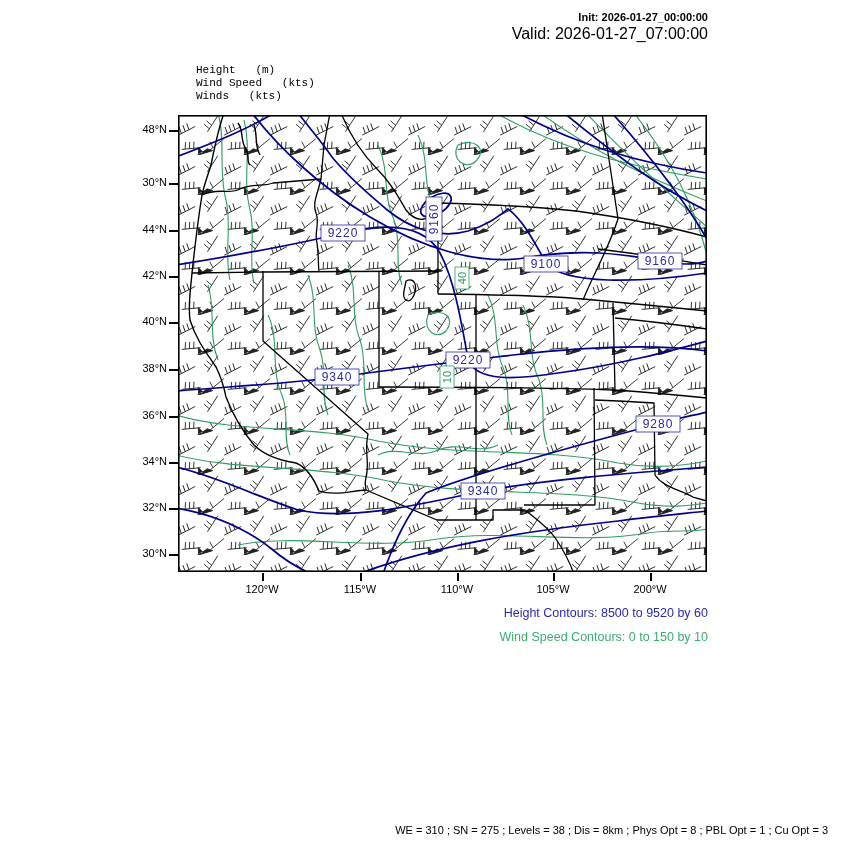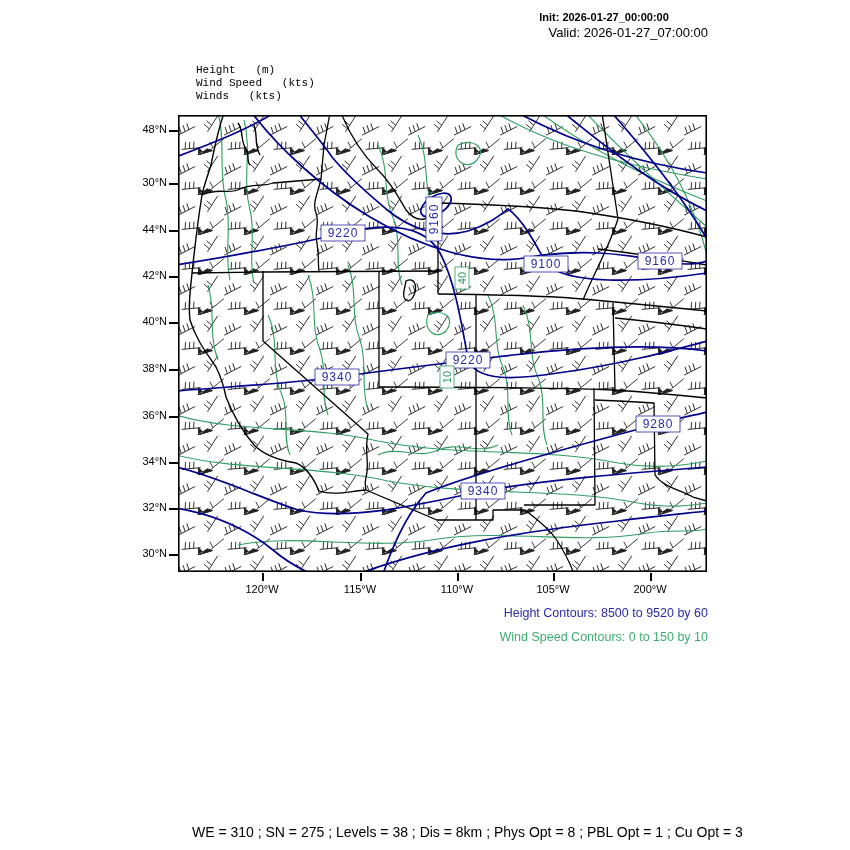--- a/index.html
+++ b/index.html
@@ -1,31 +1,31 @@
 <!DOCTYPE html>
 <html><head>
 <meta charset="utf-8">
 <style>
   html,body{margin:0;padding:0;background:#fff;}
   #canvas{position:relative;width:850px;height:850px;background:#fff;overflow:hidden;
           font-family:"Liberation Sans",sans-serif;color:#000;}
   .abs{position:absolute;}
   #title{left:150px;top:8px;width:400px;text-align:center;font-size:17px;font-weight:bold;letter-spacing:.2px;}
-  #init-line{left:430px;top:11px;width:278px;text-align:center;font-size:11px;font-weight:bold;margin-left:35px;}
-  #valid-line{left:430px;top:25px;width:278px;text-align:right;font-size:13px;}
+  #init-line{left:430px;top:11px;width:278px;text-align:right;font-size:11px;font-weight:bold;}
+  #valid-line{left:430px;top:25px;width:278px;text-align:right;font-size:16px;}
   .legend-line{left:196px;width:260px;font-size:11px;white-space:pre;font-family:Liberation Mono, monospace;}
   #mapsvg{left:178px;top:115px;}
   .lat-label{width:46px;text-align:right;font-size:11px;left:121px;}
   .lat-tick{left:169px;width:9px;height:1.5px;background:#000;}
   .lon-label{width:60px;text-align:center;font-size:11px;top:583px;}
   .lon-tick{top:572.5px;width:1.5px;height:8px;background:#000;}
   #cap-height{left:350px;top:606px;width:358px;text-align:right;font-size:12.5px;color:#2b2bab;}
   #cap-wind{left:350px;top:630px;width:358px;text-align:right;font-size:12.5px;color:#3cae6e;}
   #footer1{left:196px;top:810px;width:560px;font-size:11px;}
-  #footer2{left:192px;top:824px;width:620px;font-size:14px;}
+  #footer2{left:208px;top:824px;width:620px;font-size:11px;text-align:right;}
   
   .barbs{stroke:#222;stroke-width:0.85;fill:none;}
   .stateline{stroke:#000;stroke-width:1.3;fill:none;stroke-linejoin:round;}
   .coast{stroke:#000;stroke-width:1.4;fill:none;stroke-linejoin:round;}
   .hgt{stroke:#00008b;stroke-width:1.7;fill:none;}
   .wsp{stroke:#2f9e62;stroke-width:1.1;fill:none;}
   .hl rect{fill:#fff;stroke:#2a2aa8;stroke-width:0.8;}
   .hl text{fill:#2a2aa8;font:12px "Liberation Sans",sans-serif;text-anchor:middle;letter-spacing:1px;}
   .wl rect{fill:#fff;stroke:#2f9e62;stroke-width:0.8;}
   .wl text{fill:#2f9e62;font:11px "Liberation Sans",sans-serif;text-anchor:middle;}

